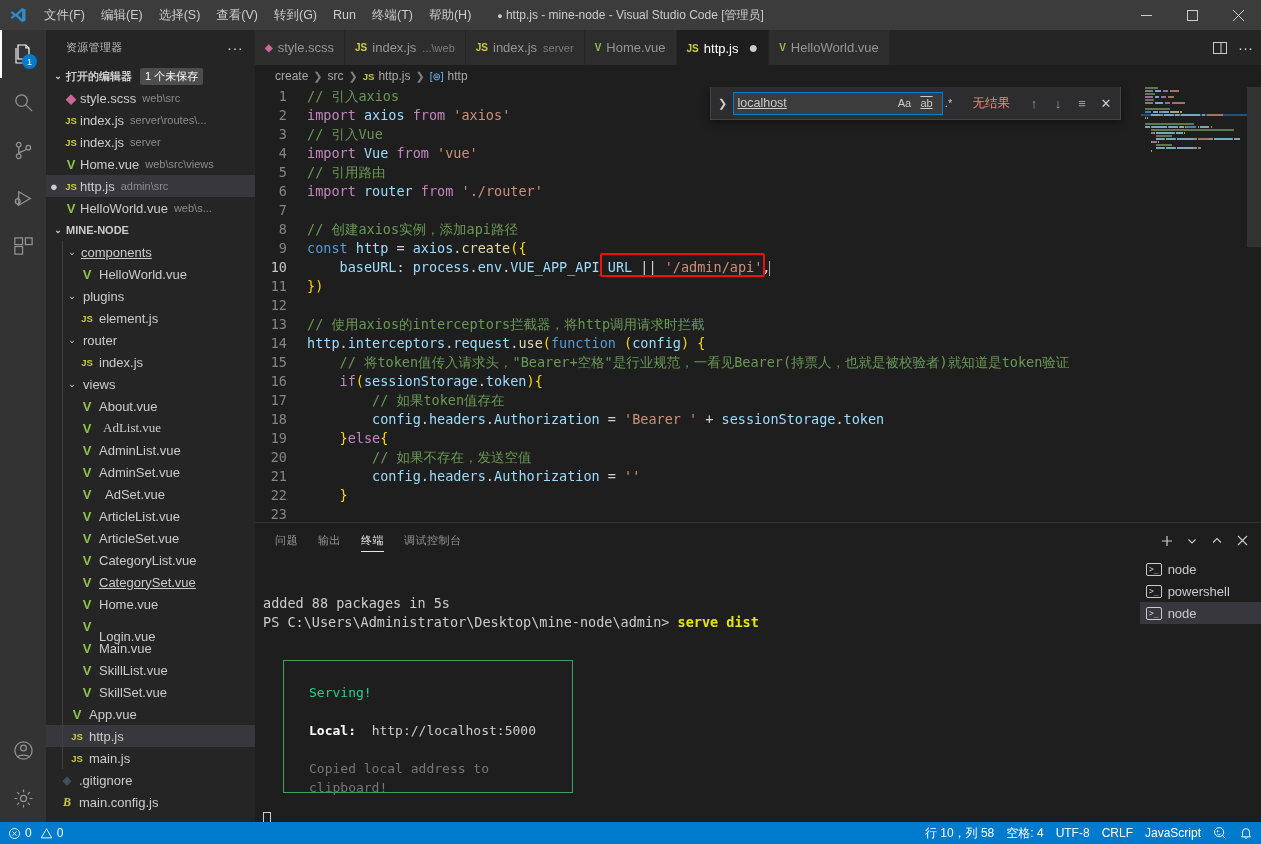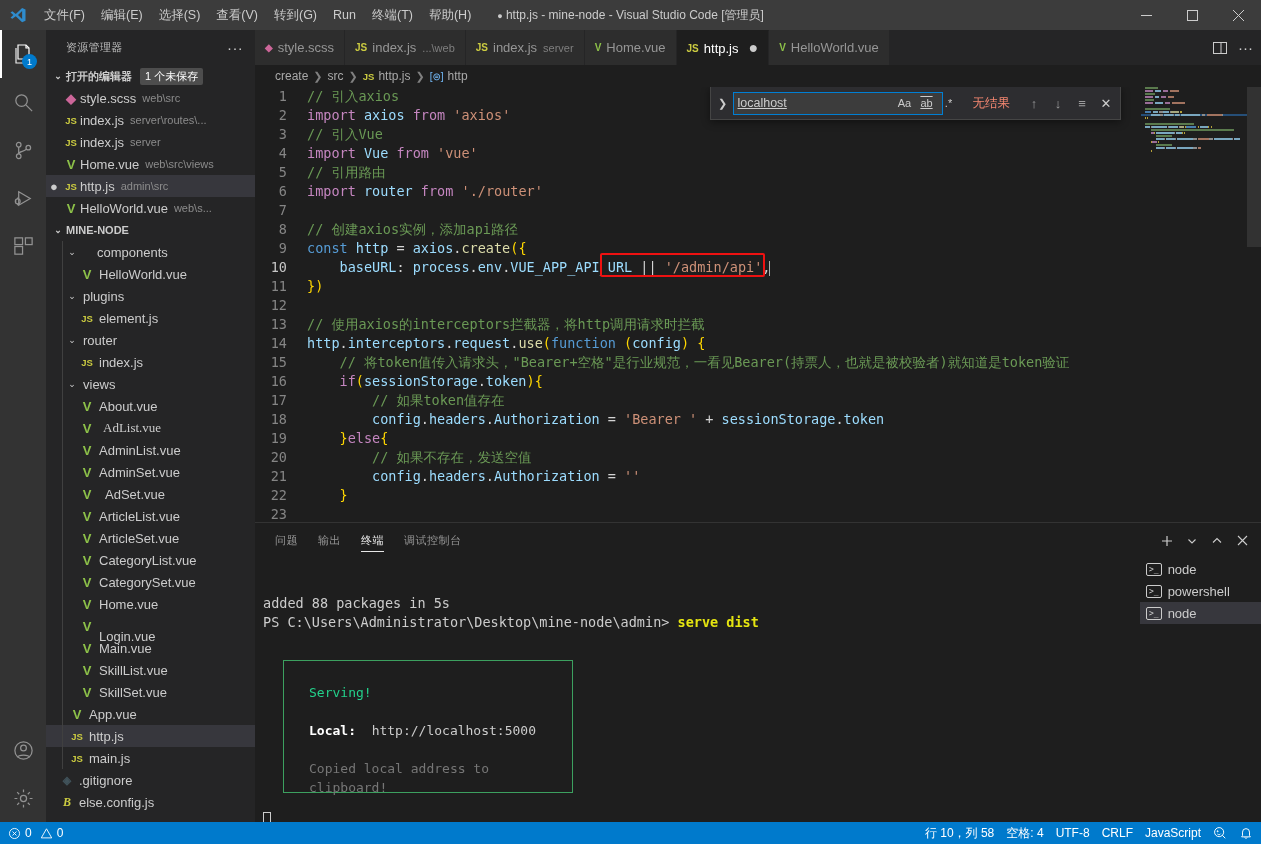--- a/index.html
+++ b/index.html
@@ -385,21 +385,21 @@
 
       <div class="section-header">
         <span class="twisty">⌄</span>
         <span>MINE-NODE</span>
       </div>
 
       <div class="tree" id="project-tree">
           <div class="row">
             <span class="indent-guide" style="left: 16px;"></span>
             <span class="twisty" style="margin-left: 18px;">⌄</span>
-            <span class="fname" style="margin-left: 17px;">components</span>
+            <span class="fname" style="margin-left: 1px; text-decoration: underline;">components</span>
           </div>
           <div class="row">
             <span class="indent-guide" style="left: 16px;"></span>
             <span class="ficon ic-vue" style="margin-left: 32px;">V</span>
             <span class="fname" style="margin-left: 3px;">HelloWorld.vue</span>
           </div>
           <div class="row">
             <span class="indent-guide" style="left: 16px;"></span>
             <span class="twisty" style="margin-left: 18px;">⌄</span>
             <span class="fname" style="margin-left: 3px;">plugins</span>
@@ -460,21 +460,21 @@
             <span class="fname" style="margin-left: 3px;">ArticleSet.vue</span>
           </div>
           <div class="row">
             <span class="indent-guide" style="left: 16px;"></span>
             <span class="ficon ic-vue" style="margin-left: 32px;">V</span>
             <span class="fname" style="margin-left: 3px;">CategoryList.vue</span>
           </div>
           <div class="row">
             <span class="indent-guide" style="left: 16px;"></span>
             <span class="ficon ic-vue" style="margin-left: 32px;">V</span>
-            <span class="fname" style="margin-left: 3px;">CategorySet.vue</span>
+            <span class="fname" style="margin-left: 3px; text-decoration: underline;">CategorySet.vue</span>
           </div>
           <div class="row">
             <span class="indent-guide" style="left: 16px;"></span>
             <span class="ficon ic-vue" style="margin-left: 32px;">V</span>
             <span class="fname" style="margin-left: 3px;">Home.vue</span>
           </div>
           <div class="row">
             <span class="indent-guide" style="left: 16px;"></span>
             <span class="ficon ic-vue" style="margin-left: 32px;">V</span>
             <span class="fname" style="margin-left: 3px; margin-top: 20px;">Login.vue</span>
@@ -508,21 +508,21 @@
             <span class="indent-guide" style="left: 16px;"></span>
             <span class="ficon ic-js" style="margin-left: 22px;">JS</span>
             <span class="fname" style="margin-left: 3px;">main.js</span>
           </div>
           <div class="row">
             <span class="ficon ic-git" style="margin-left: 12px;">◈</span>
             <span class="fname" style="margin-left: 3px;">.gitignore</span>
           </div>
           <div class="row">
             <span class="ficon ic-babel" style="margin-left: 12px;">B</span>
-            <span class="fname" style="margin-left: 3px;">else.config.js</span>
+            <span class="fname" style="margin-left: 3px;">main.config.js</span>
           </div>
         </div>
     </div>
 
     <div class="editor-col">
 
       <div class="tabsbar">
         <div class="tab">
           <span class="t-icon ic-scss">◆</span>
           <span>style.scss</span>

